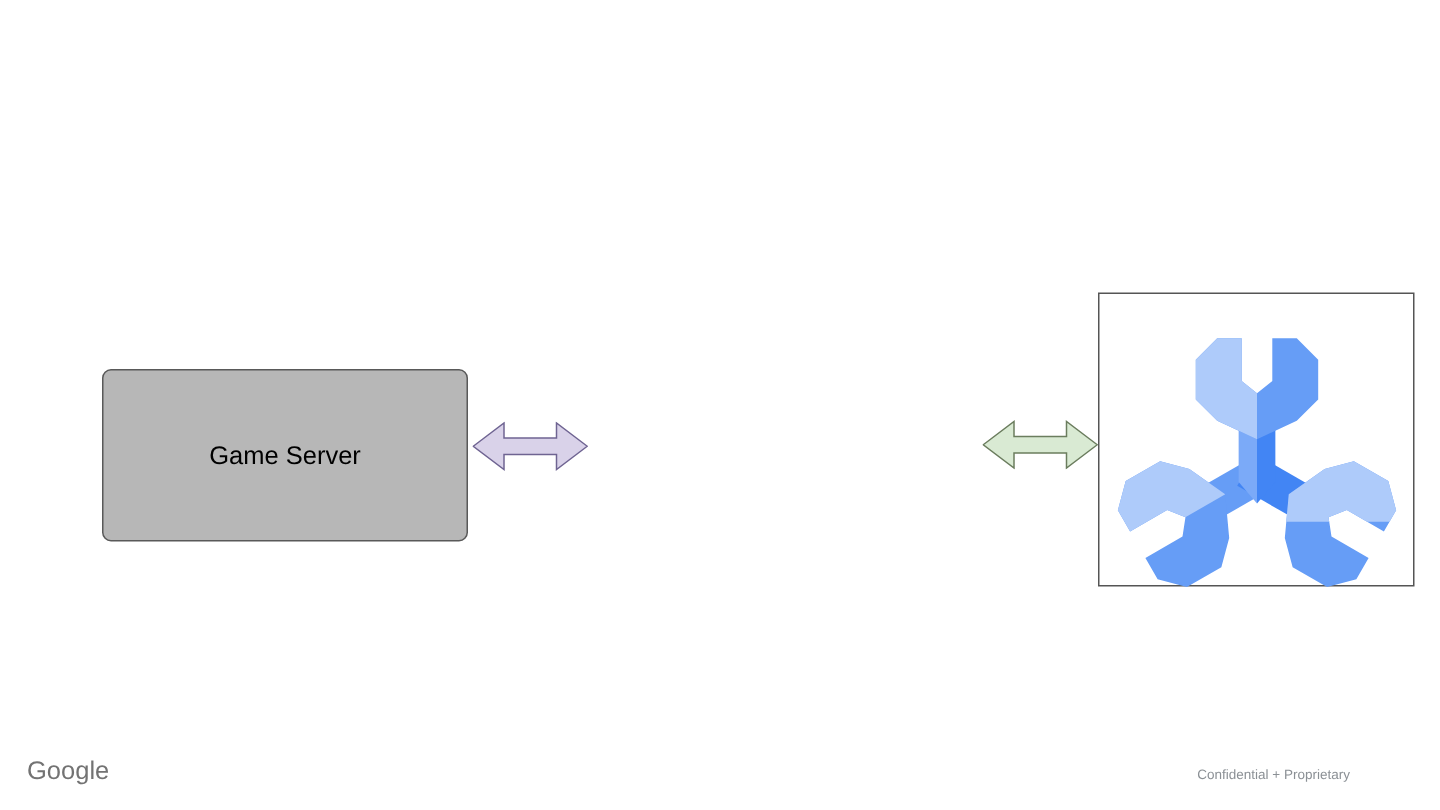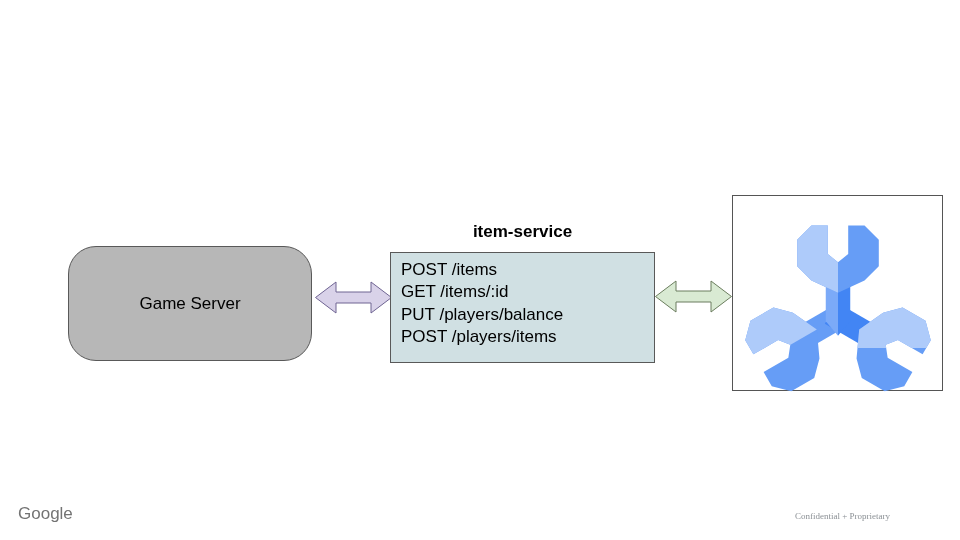--- a/index.html
+++ b/index.html
@@ -8,21 +8,21 @@
     background:#ffffff;
     font-family:"Liberation Sans", sans-serif;
     position:relative;
     overflow:hidden;
   }
   .slide{position:absolute;inset:0;background:#ffffff;}
 
   
   .game-server{
     position:absolute;left:68px;top:246px;width:244px;height:115px;
-    background:#b7b7b7;border:1px solid #595959;border-radius:28px;
+    background:#b7b7b7;border:1px solid #595959;border-radius:6px;
     display:flex;align-items:center;justify-content:center;
     box-sizing:border-box;
   }
   .game-server .label{font-size:17px;color:#000;}
 
   
   .item-service-title{
     position:absolute;left:390px;top:222px;width:265px;
     text-align:center;font-size:17px;font-weight:bold;color:#000;
   }
@@ -44,45 +44,38 @@
     background:#ffffff;border:1px solid #555555;box-sizing:border-box;
   }
   .spanner-icon{position:absolute;left:3px;top:5px;}
 
   
   .google-logo{
     position:absolute;left:18px;top:504px;
     font-size:17px;color:#737373;letter-spacing:0px;
   }
   .confidential{
-    position:absolute;right:70px;top:511px;
-    font-size:9px;color:#8b9095;font-family:Liberation Serif, serif;
+    position:absolute;right:60px;top:511px;
+    font-size:9px;color:#8b9095;
   }
 </style>
 </head>
 <body>
 
 <div class="slide">
 
   <div class="game-server">
     <span class="label">Game Server</span>
   </div>
 
   <svg class="arrow arrow-left" viewBox="0 0 77 33">
     <polygon points="0.5,16.5 21,1 21,11 56,11 56,1 76.5,16.5 56,32 56,22 21,22 21,32" fill="#d9d2e9" stroke="#6f6492" stroke-width="1"></polygon>
   </svg>
 
-  <div class="item-service-title">item-service</div>
 
-  <div class="item-service-box">
-    <div class="endpoint">POST /items</div>
-    <div class="endpoint">GET /items/:id</div>
-    <div class="endpoint">PUT /players/balance</div>
-    <div class="endpoint">POST /players/items</div>
-  </div>
 
   <svg class="arrow arrow-right" viewBox="0 0 77 33">
     <polygon points="0.5,16.5 21,1 21,11 56,11 56,1 76.5,16.5 56,32 56,22 21,22 21,32" fill="#d9ead3" stroke="#6b7d5e" stroke-width="1"></polygon>
   </svg>
 
   <div class="spanner-box">
     <svg class="spanner-icon" width="204" height="204" viewBox="0 0 200 200">
       <defs>
         <path id="wh" d="M -26,-90 L -10,-90 L -10,-62 L 0,-54 L 10,-62 L 10,-90 L 26,-90 L 40,-76 L 40,-50 L 26,-36 L 0,-24 L -26,-36 L -40,-50 L -40,-76 Z"></path>
         <clipPath id="cL">

